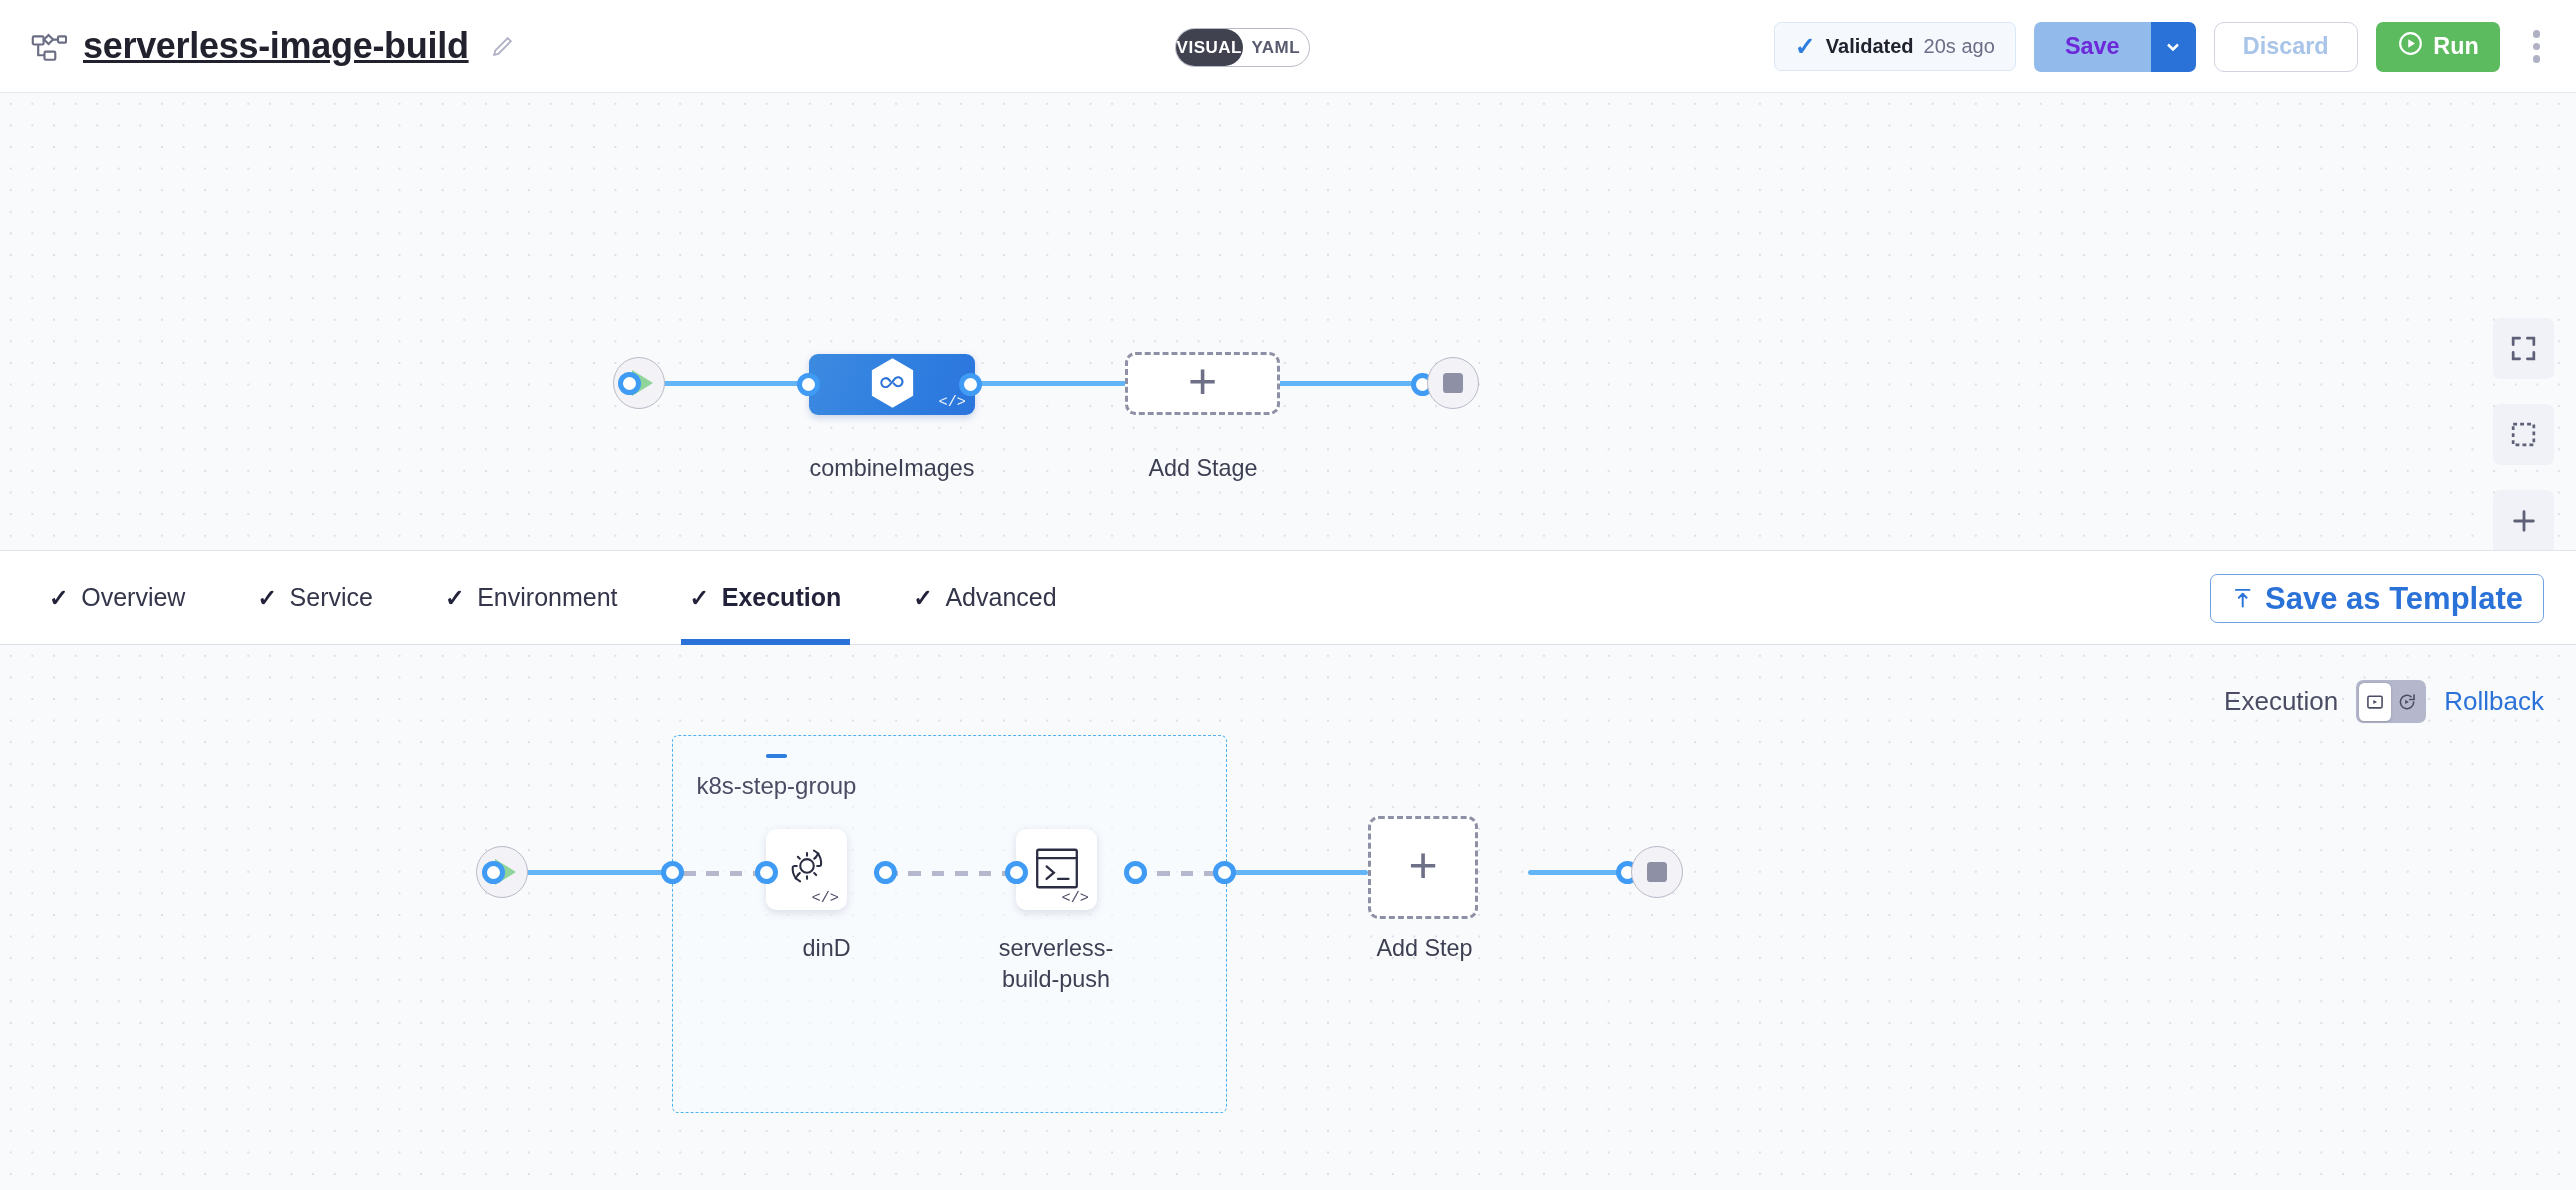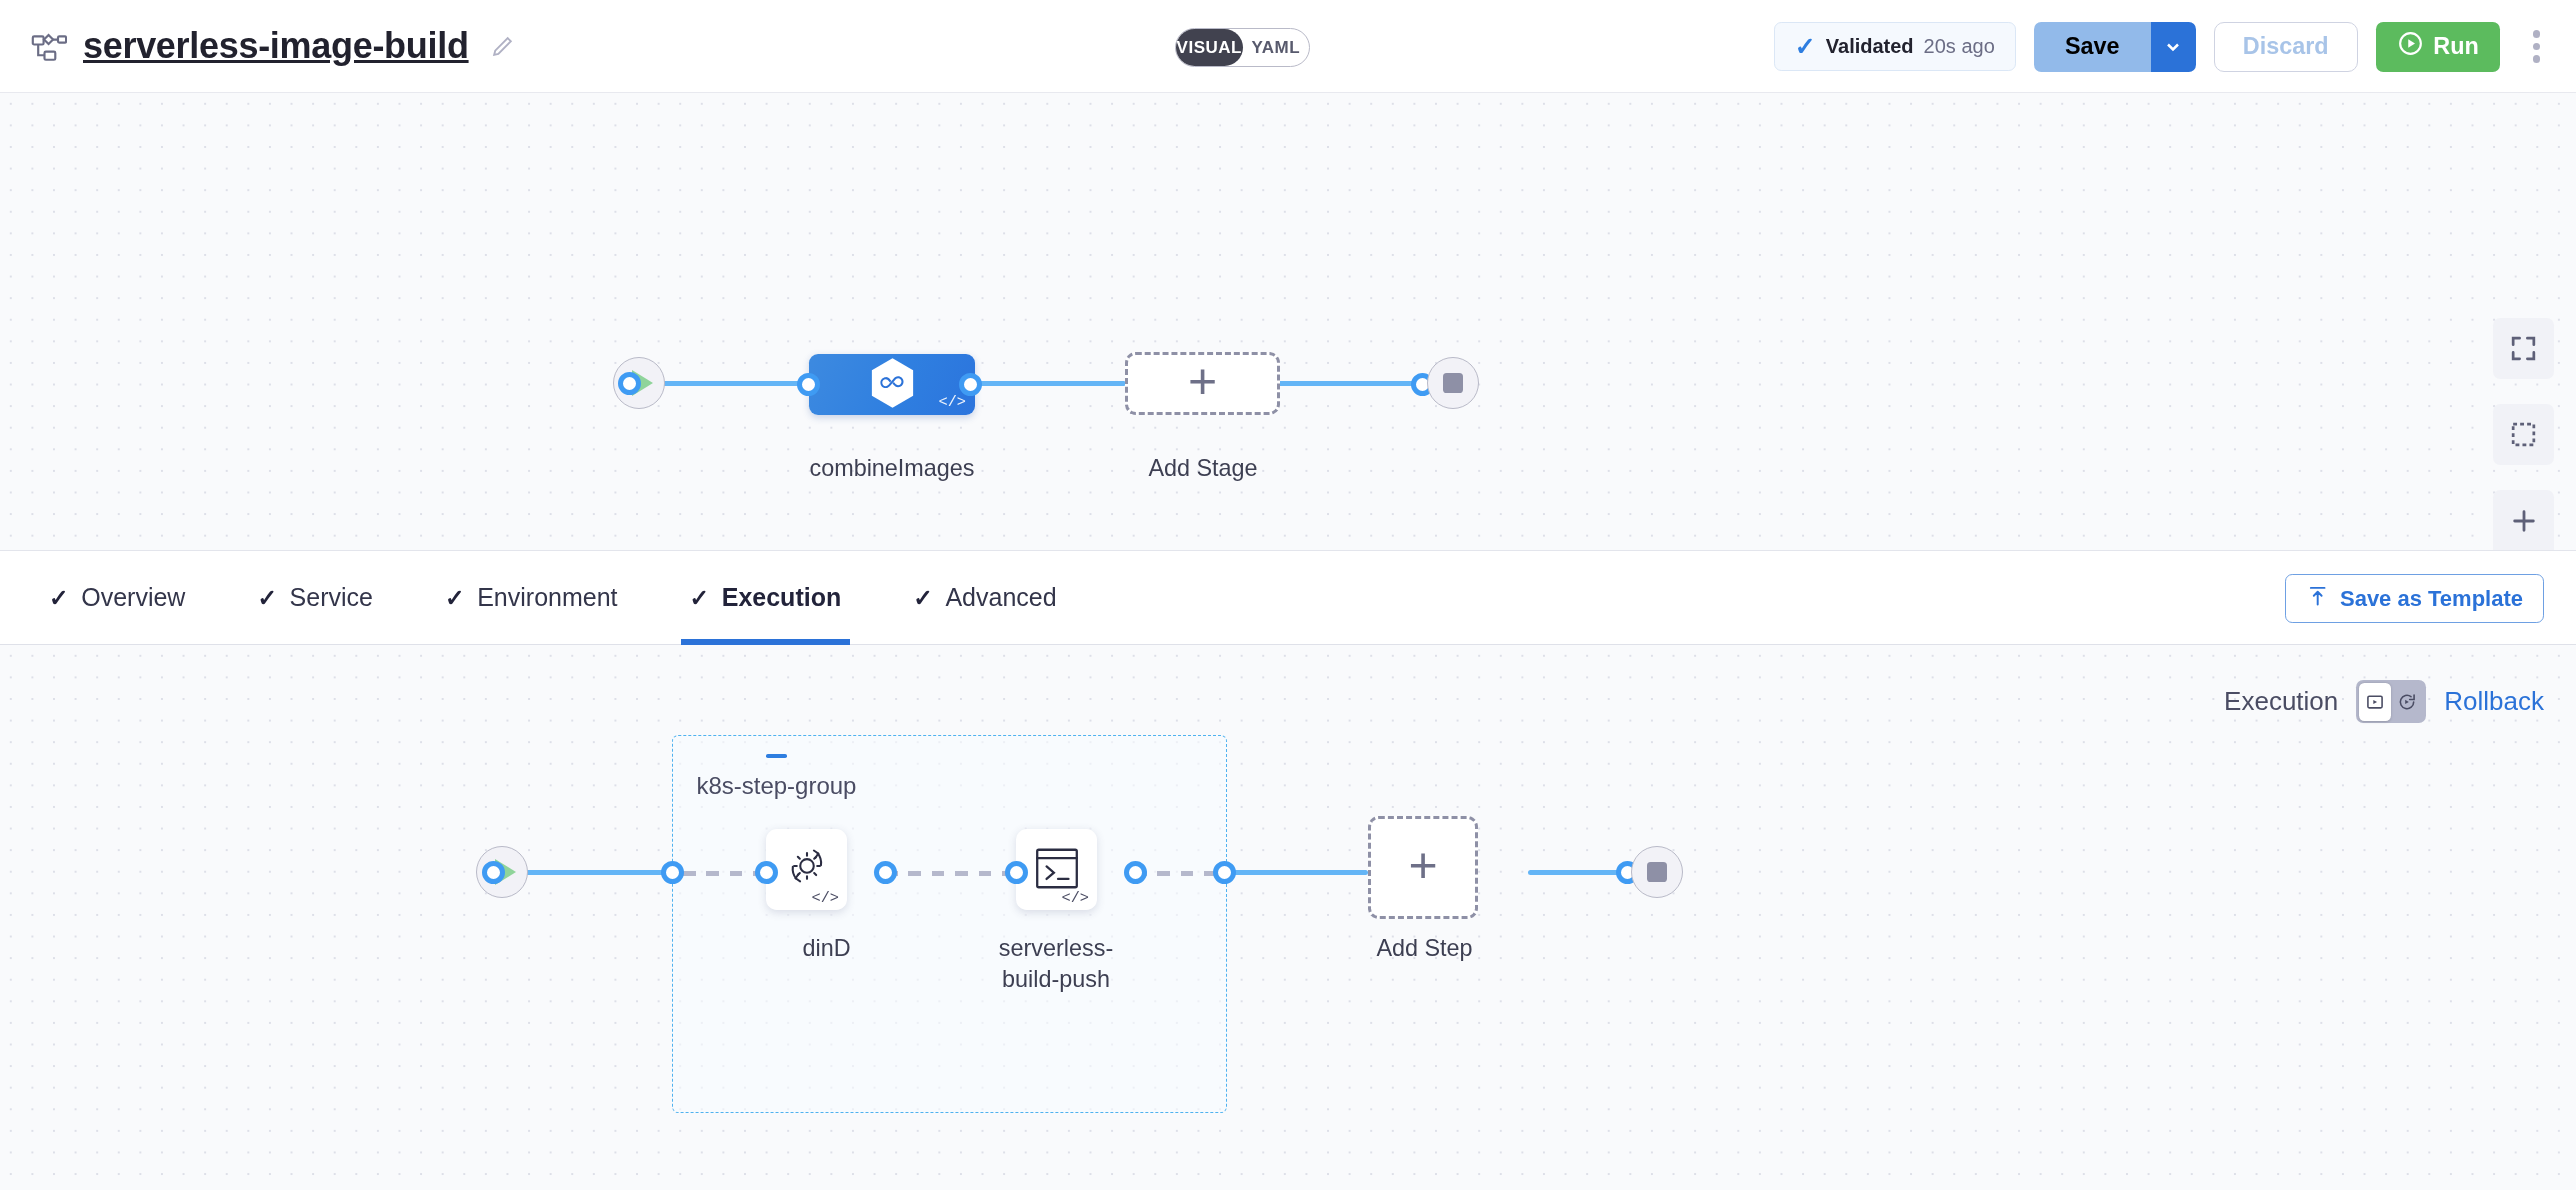--- a/index.html
+++ b/index.html
@@ -50,21 +50,21 @@
     height: 49px; display: flex; align-items: center; gap: 10px;
     padding: 0 20px; border: 0.9px solid #dbe7f6; border-radius: 7.2px;
     background: #f5f9fe;
   }
   .validated-badge .chk { color: #2e7ee0; font-size: 25px; line-height: 1; font-weight: bold; }
   .validated-badge .lbl { font-size: 20px; font-weight: bold; color: #22222e; }
   .validated-badge .ago { font-size: 20px; color: #6b6d85; }
 
   .save-group { display: flex; height: 50px; border-radius: 7.2px; overflow: hidden; }
   .save-btn {
-    width: 117px; background: #92baea; color: #000000;
+    width: 117px; background: #92baea; color: #6d28d9;
     font-size: 23.4px; font-weight: bold;
     display: flex; align-items: center; justify-content: center;
     border: none; font-family: inherit;
   }
   .save-caret {
     width: 45px; background: #2b72d8; color: #ffffff;
     display: flex; align-items: center; justify-content: center;
     border: none;
   }
   .discard-btn {
@@ -182,21 +182,21 @@
   .tab .tchk { color: #22233a; font-size: 23.4px; font-weight: bold; }
   .tab.active { color: #22233a; font-weight: bold; }
   .tab.active::after {
     content: ""; position: absolute; left: 0; right: 0; bottom: 0;
     height: 5.4px; background: #2b72d8;
   }
   .sat-btn {
     position: absolute; right: 32px; top: 23.4px;
     height: 49px; padding: 0 20px;
     border: 0.9px solid #6ea0e3; border-radius: 7.2px; background: #ffffff;
-    color: #2b72d8; font-size: 22px; font-weight: bold;
+    color: #2b72d8; font-size: 31px; font-weight: bold;
     display: flex; align-items: center; gap: 10.8px; font-family: inherit;
   }
 
   
   .exec-row {
     position: absolute; right: 32px; top: 680px;
     display: flex; align-items: center; gap: 18px; z-index: 5;
   }
   .exec-lbl { font-size: 26px; color: #4a4c63; }
   .rb-lbl { font-size: 26px; color: #2b72d8; }

